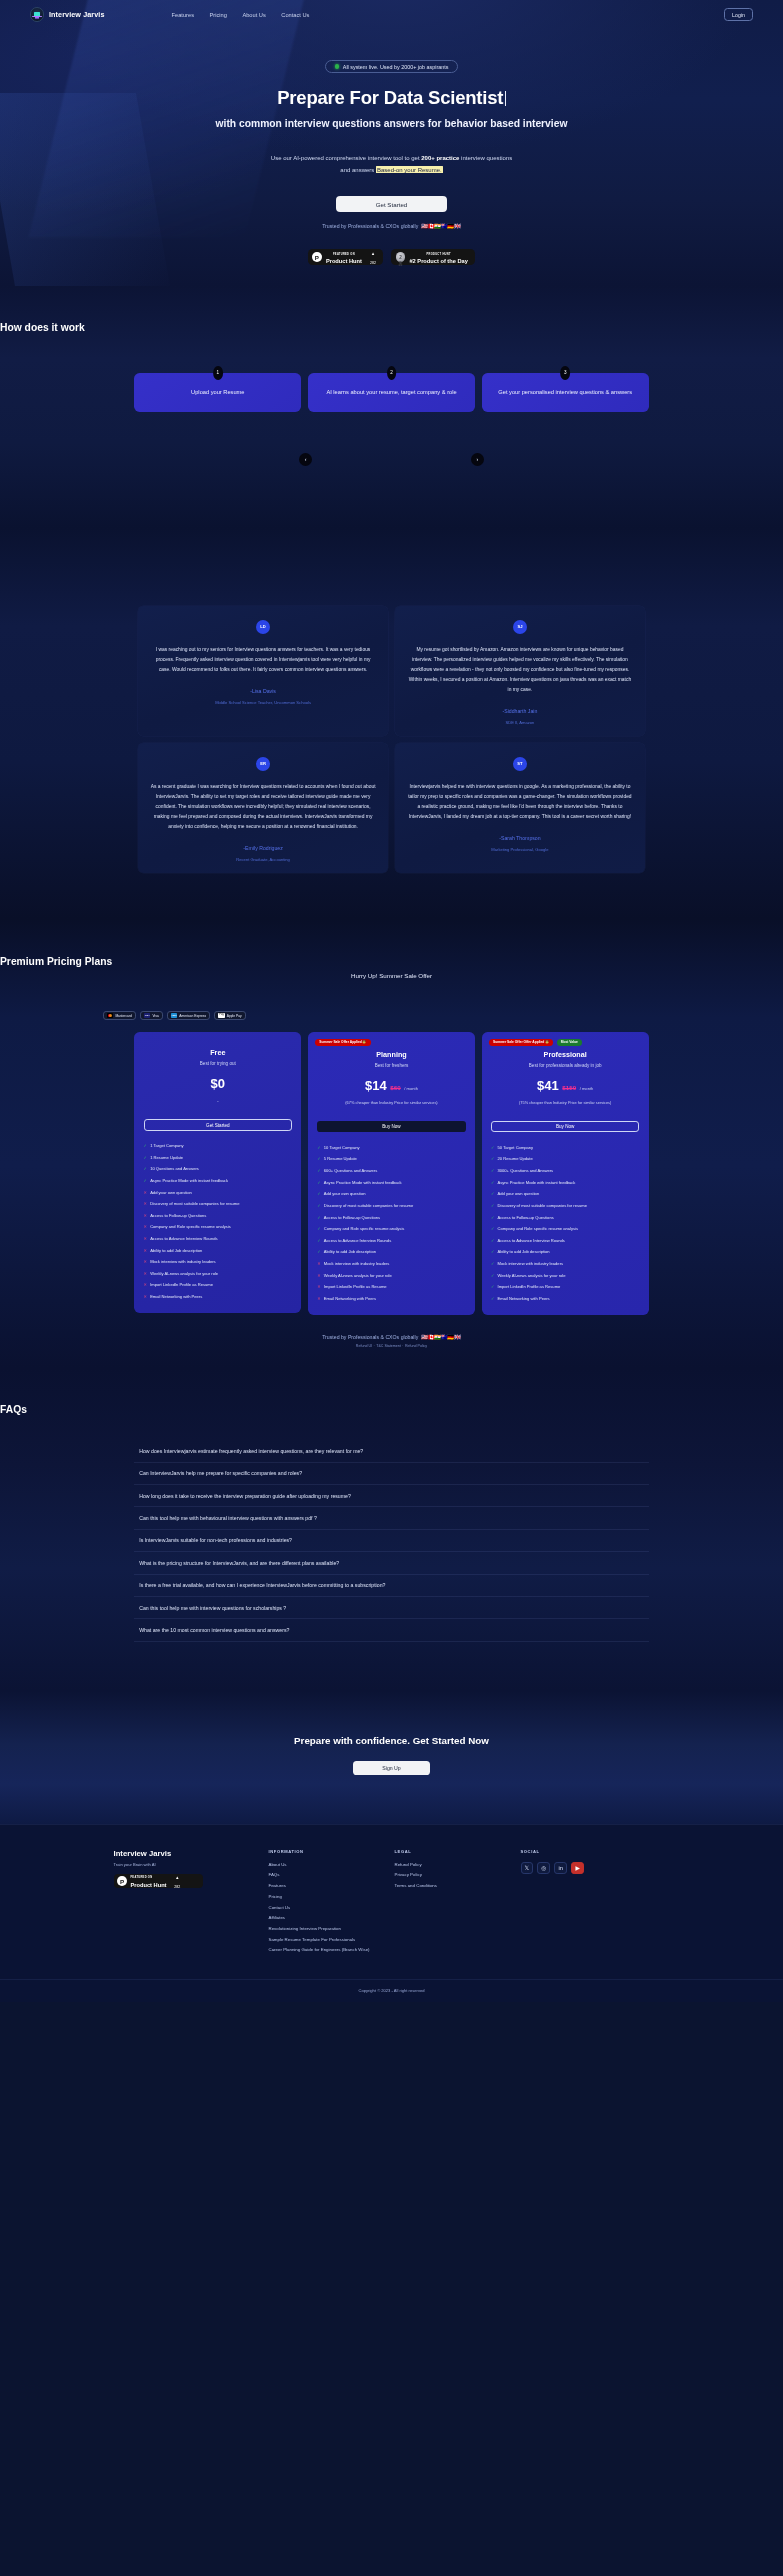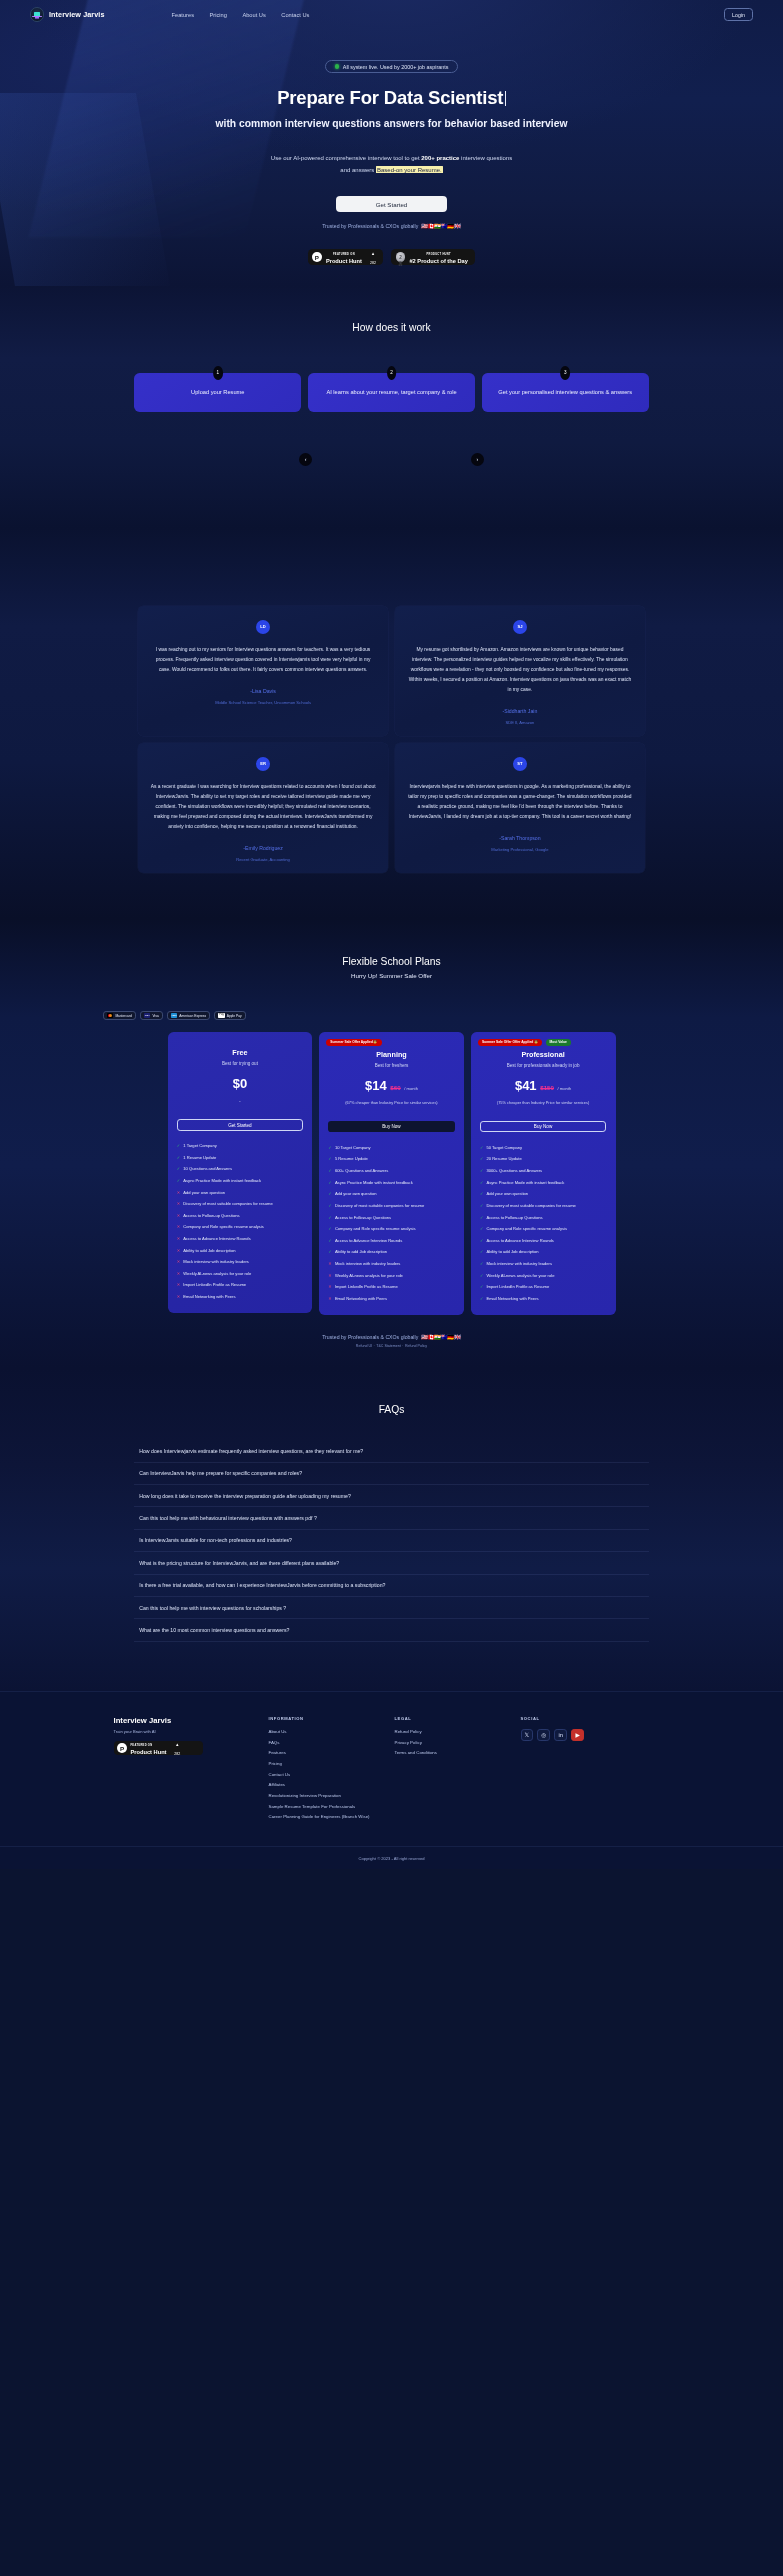--- a/index.html
+++ b/index.html
@@ -111,21 +111,21 @@
   .medal{
     width:9.8px;height:9.8px;border-radius:50%;
     background:radial-gradient(circle at 40% 35%,#d7d7db,#8d8f98);
     color:#46484f;font-size:4.6px;font-weight:700;
     display:flex;align-items:center;justify-content:center;position:relative;
   }
   .medal:after{content:"🎗";position:absolute;bottom:-3.6px;font-size:4.6px;}
 
   
   .sec{position:relative;}
-  .sec-title{text-align:center;font-size:10.3px;font-weight:400;color:#ffffff;}
+  .sec-title{font-size:10.3px;font-weight:700;color:#ffffff;}
   .sec-sub{text-align:center;font-size:6.2px;color:#e3e9fb;margin-top:4.6px;}
 
   
   .how{
     background:linear-gradient(180deg,#0c1435 0%,#111c45 30%,#0f1a40 65%,#0a1230 100%);
     padding:36px 0 62px;
   }
   .steps{
     margin:40px auto 0;width:515px;display:flex;gap:6.7px;justify-content:center;
   }
@@ -188,21 +188,21 @@
   .pm-mc{background:#000;position:relative;}
   .pm-mc:before,.pm-mc:after{
     content:"";position:absolute;top:0.8px;width:3.1px;height:3.1px;border-radius:50%;
   }
   .pm-mc:before{left:0.5px;background:#eb001b;}
   .pm-mc:after{left:2.1px;background:#f79e1b;opacity:.85;}
   .pm-visa{background:#1a1f71;color:#fff;font-size:2.1px;font-weight:700;text-align:center;line-height:4.6px;}
   .pm-amex{background:#1e8fd5;color:#fff;font-size:1.8px;font-weight:700;text-align:center;line-height:4.6px;}
   .pm-apple{background:#fff;color:#000;font-size:2.6px;text-align:center;line-height:4.6px;}
 
-  .plans{margin:11.3px auto 0;width:448px;display:flex;gap:6.7px;justify-content:center;align-items:flex-start;}
+  .plans{margin:11.3px auto 0;width:515px;display:flex;gap:6.7px;justify-content:center;align-items:flex-start;}
   .plan{
     width:167px;border-radius:5.7px;padding:12.4px 9.3px 13.4px;
     background:linear-gradient(160deg,#2b2ab6 0%,#2826ac 100%);
     position:relative;
   }
   .plan.free{background:linear-gradient(160deg,#2a2aae 0%,#2524a3 100%);}
   .tag-row{display:flex;gap:3.1px;margin:-5.2px 0 2.1px -2.1px;flex-wrap:wrap;}
   .tag{
     border-radius:515px;font-size:3.3px;font-weight:700;padding:1.5px 4.1px;color:#fff;
     display:inline-flex;align-items:center;gap:1.5px;white-space:nowrap;
@@ -400,21 +400,21 @@
         <div class="avatar">ST</div>
         <p class="t-quote">Interviewjarvis helped me with interview questions in google. As a marketing professional, the ability to tailor my prep to specific roles and companies was a game-changer. The simulation workflows provided a realistic practice ground, making me feel like I'd been through the interview before. Thanks to InterviewJarvis, I landed my dream job at a top-tier company. This tool is a career secret worth sharing!</p>
         <div class="t-name">-Sarah Thompson</div>
         <div class="t-role">Marketing Professional, Google</div>
       </div>
 
     </div>
   </section>
 
   <section class="pricing sec">
-    <h2 class="sec-title">Flexible School Plans</h2>
+    <h2 class="sec-title">Premium Pricing Plans</h2>
     <div class="sec-sub">Hurry Up! Summer Sale Offer</div>
 
     <div class="pay-row">
       <div class="pay-chip">
         <span class="pay-mark pm-mc"></span>
         <span>Mastercard</span>
       </div>
       <div class="pay-chip">
         <span class="pay-mark pm-visa">VISA</span>
         <span>Visa</span>
@@ -667,20 +667,24 @@
       <div class="faq-item">How long does it take to receive the interview preparation guide after uploading my resume?</div>
       <div class="faq-item">Can this tool help me with behavioural interview questions with answers pdf ?</div>
       <div class="faq-item">Is InterviewJarvis suitable for non-tech professions and industries?</div>
       <div class="faq-item">What is the pricing structure for InterviewJarvis, and are there different plans available?</div>
       <div class="faq-item">Is there a free trial available, and how can I experience InterviewJarvis before committing to a subscription?</div>
       <div class="faq-item">Can this tool help me with interview questions for scholarships ?</div>
       <div class="faq-item">What are the 10 most common interview questions and answers?</div>
     </div>
   </section>
 
+  <section class="final">
+    <h2>Prepare with confidence. Get Started Now</h2>
+    <button class="signup">Sign Up</button>
+  </section>
 
   <footer class="footer">
     <div class="f-inner">
 
       <div class="f-brand">
         <div class="f-title">Interview Jarvis</div>
         <div class="f-tag">Train your Brain with AI</div>
         <div class="f-ph">
           <span class="ph-logo">P</span>
           <span class="ph-txt">

